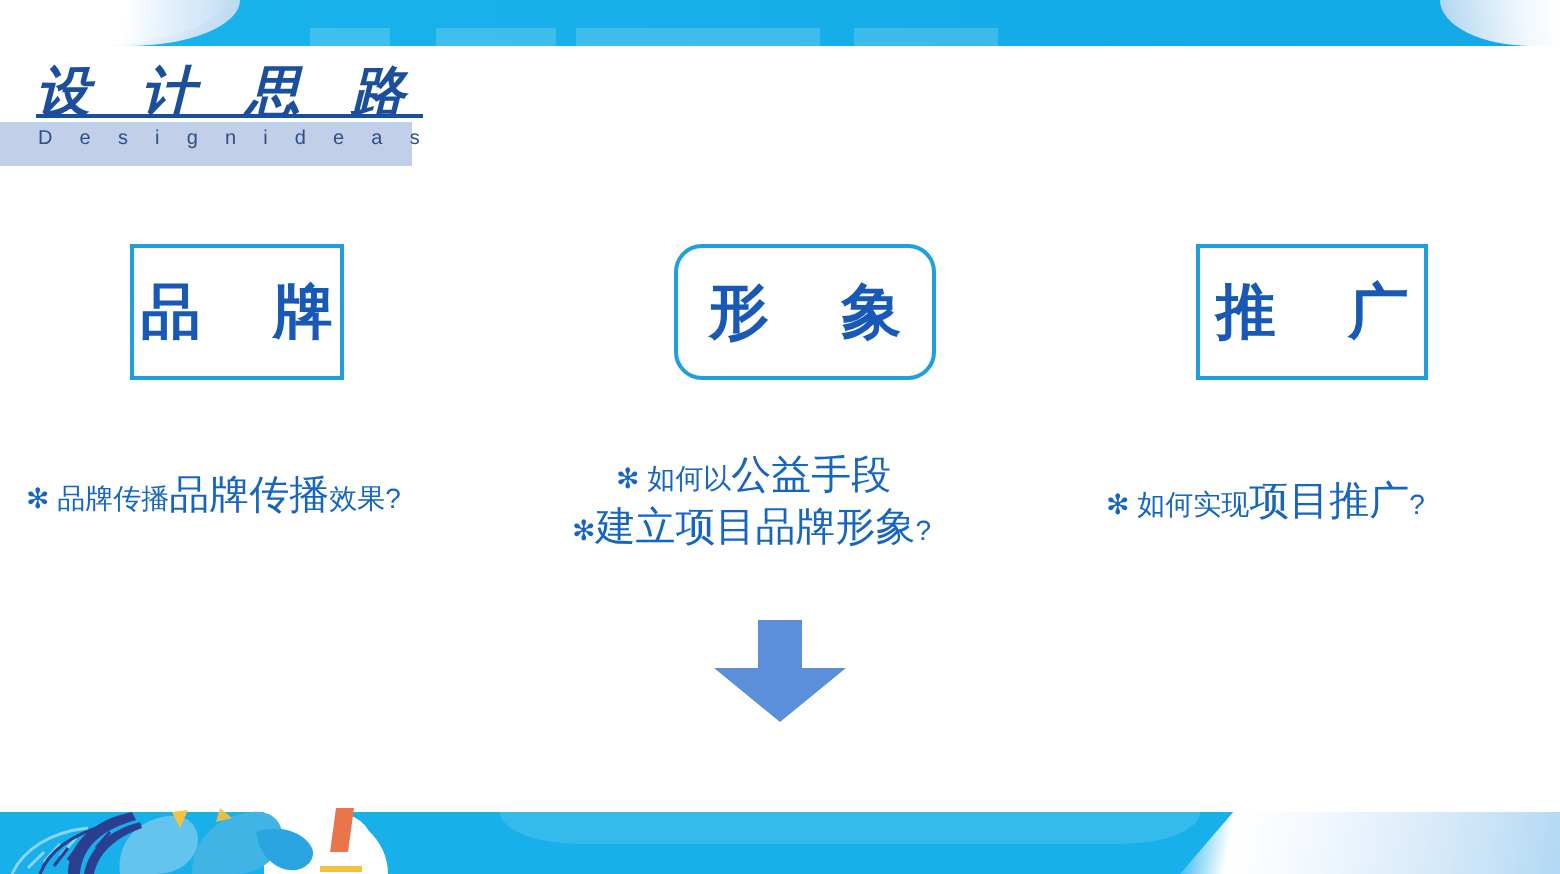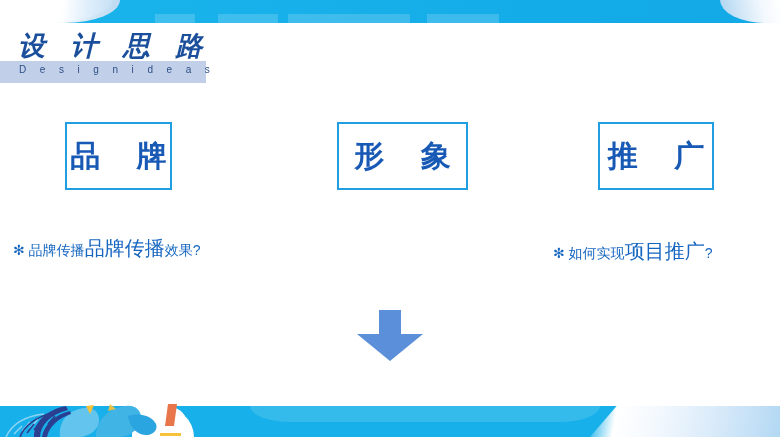--- a/index.html
+++ b/index.html
@@ -66,20 +66,21 @@
   .title-cn {
     position: absolute;
     left: 18px; top: 33px;
     font-size: 27px;
     font-weight: bold;
     font-style: italic;
     color: #1b4f9c;
     letter-spacing: 9px;
     line-height: 1;
     white-space: nowrap;
+    text-decoration: underline;
   }
   .title-en {
     position: absolute;
     left: 19px; top: 65px;
     font-size: 10px;
     color: #2d4f86;
     letter-spacing: 5.4px;
     line-height: 1;
     white-space: nowrap;
   }
@@ -95,21 +96,21 @@
   }
   .kw-box .kw-text {
     font-size: 30px;
     font-weight: bold;
     color: #1759b5;
     letter-spacing: 14px;
     text-indent: 14px;
     white-space: nowrap;
   }
   #kw-box-1 { left: 65px;  top: 122px; width: 107px; height: 68px; }
-  #kw-box-2 { left: 337px; top: 122px; width: 131px; height: 68px; }
+  #kw-box-2 { left: 337px; top: 122px; width: 131px; height: 68px; border-radius: 14px; }
   #kw-box-3 { left: 598px; top: 122px; width: 116px; height: 68px; }
 
   
   .caption {
     position: absolute;
     color: #1666c0;
     white-space: nowrap;
     line-height: 1.28;
   }
   .caption .sm { font-size: 14px; }
@@ -220,20 +221,28 @@
     <span class="kw-text">形 象</span>
   </div>
   <div class="kw-box" id="kw-box-3">
     <span class="kw-text">推 广</span>
   </div>
 
   <div class="caption" id="caption-1">
     <span class="star">✻</span><span class="sm"> 品牌传播</span><span class="lg">品牌传播</span><span class="sm">效果?</span>
   </div>
 
+  <div class="caption" id="caption-2">
+    <div class="line1">
+      <span class="star">✻</span><span class="sm"> 如何以</span><span class="lg">公益手段</span>
+    </div>
+    <div class="line2">
+      <span class="star">✻</span><span class="lg">建立项目品牌形象</span><span class="sm">?</span>
+    </div>
+  </div>
 
   <div class="caption" id="caption-3">
     <span class="star">✻</span><span class="sm"> 如何实现</span><span class="lg">项目推广</span><span class="sm">?</span>
   </div>
 
   <div class="arrow-wrap">
     <svg width="72" height="52" viewBox="0 0 72 52">
       <polygon points="25,0 47,0 47,24 69,24 36,51 3,24 25,24" fill="#5b8fd9"></polygon>
     </svg>
   </div>

